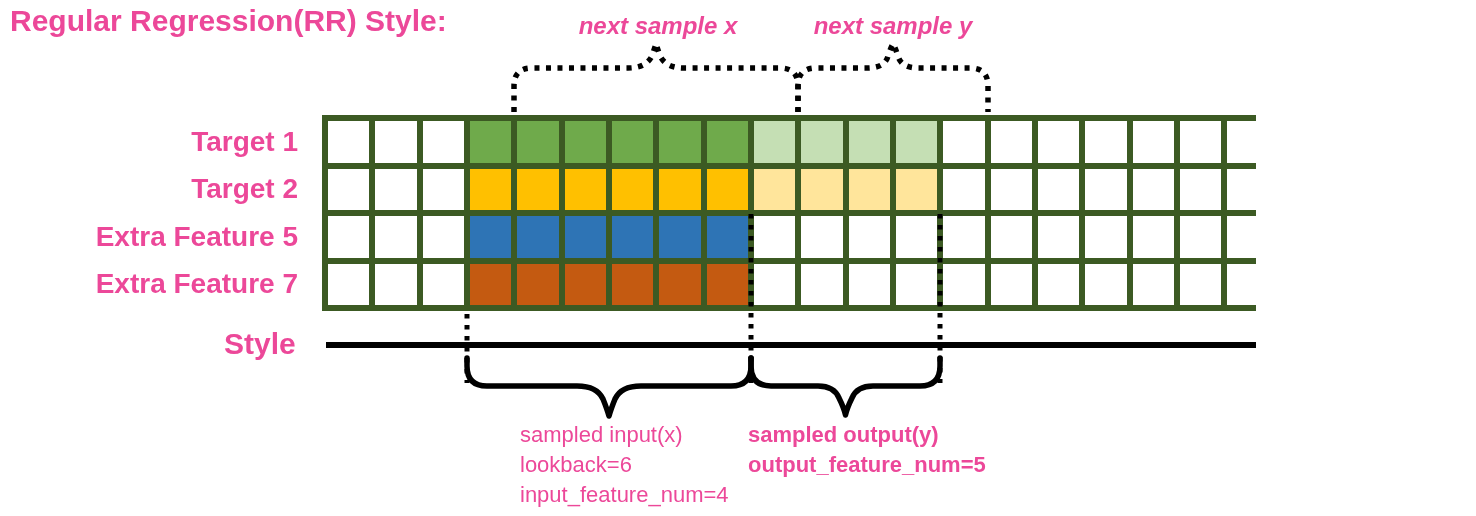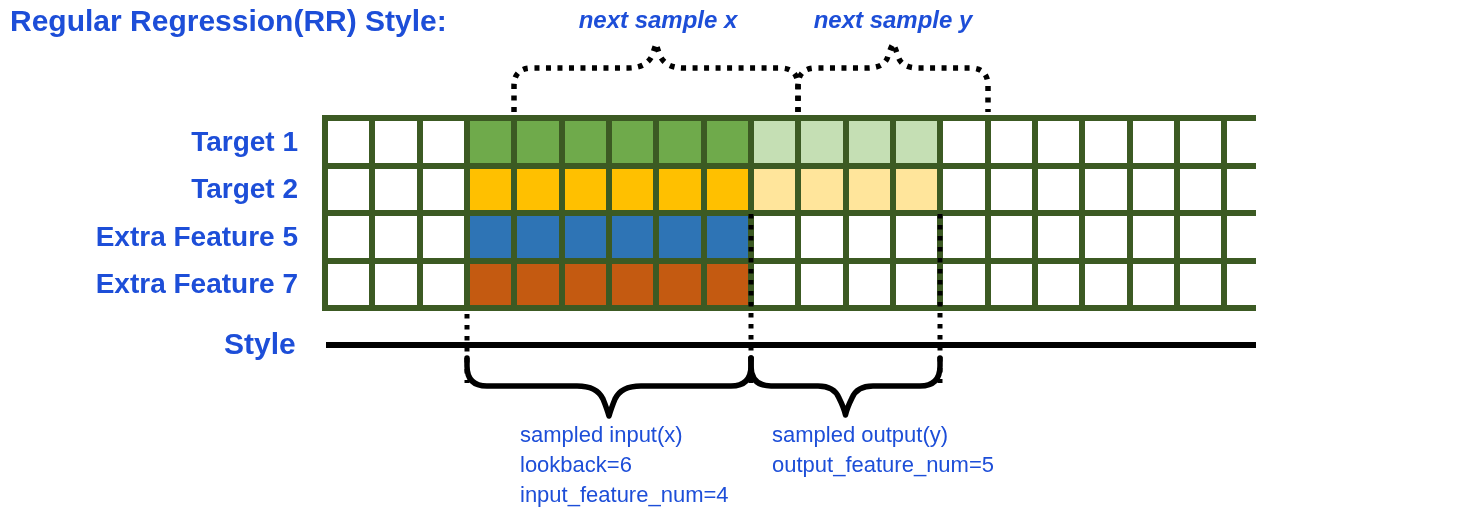--- a/index.html
+++ b/index.html
@@ -1,29 +1,29 @@
 <!DOCTYPE html>
 <html><head>
 <meta charset="utf-8">
 <style>
   html,body{margin:0;padding:0;background:#ffffff;}
   .canvas{
     position:relative;
     width:1256px;height:516px;
     background:#ffffff;
     font-family:"Liberation Sans","DejaVu Sans",sans-serif;
-    color:#1d4ed8;
+    color:#ec4899;
     overflow:hidden;
   }
   .title{
     position:absolute;left:10px;top:4px;
     font-size:30px;font-weight:bold;letter-spacing:0px;
   }
   .next-label{
-    position:absolute;top:6px;transform:translateX(-50%);
+    position:absolute;top:12px;transform:translateX(-50%);
     font-size:24px;font-style:italic;font-weight:bold;
     white-space:nowrap;
   }
   .next-label.nx{left:658px;}
   .next-label.ny{left:893px;}
   .row-labels{
     position:absolute;left:0px;top:115px;width:310px;height:196px;
     display:grid;grid-template-rows:repeat(4,1fr);
     gap:6px;padding:6px 0;box-sizing:border-box;
   }
@@ -46,21 +46,21 @@
   .time-label{
     position:absolute;left:224px;top:327px;
     font-size:30px;font-weight:bold;
   }
   .caption{
     position:absolute;top:420px;
     font-size:22px;line-height:30px;font-weight:normal;
     white-space:nowrap;
   }
   .caption.in{left:512px;margin-left:8px;}
-  .caption.out{left:772px;}
+  .caption.out{left:748px;font-weight:bold;}
 </style>
 </head>
 <body>
 
 <div class="canvas">
 
   <div class="title">Regular Regression(RR) Style:</div>
 
   <div class="next-label nx">next sample x</div>
   <div class="next-label ny">next sample y</div>

